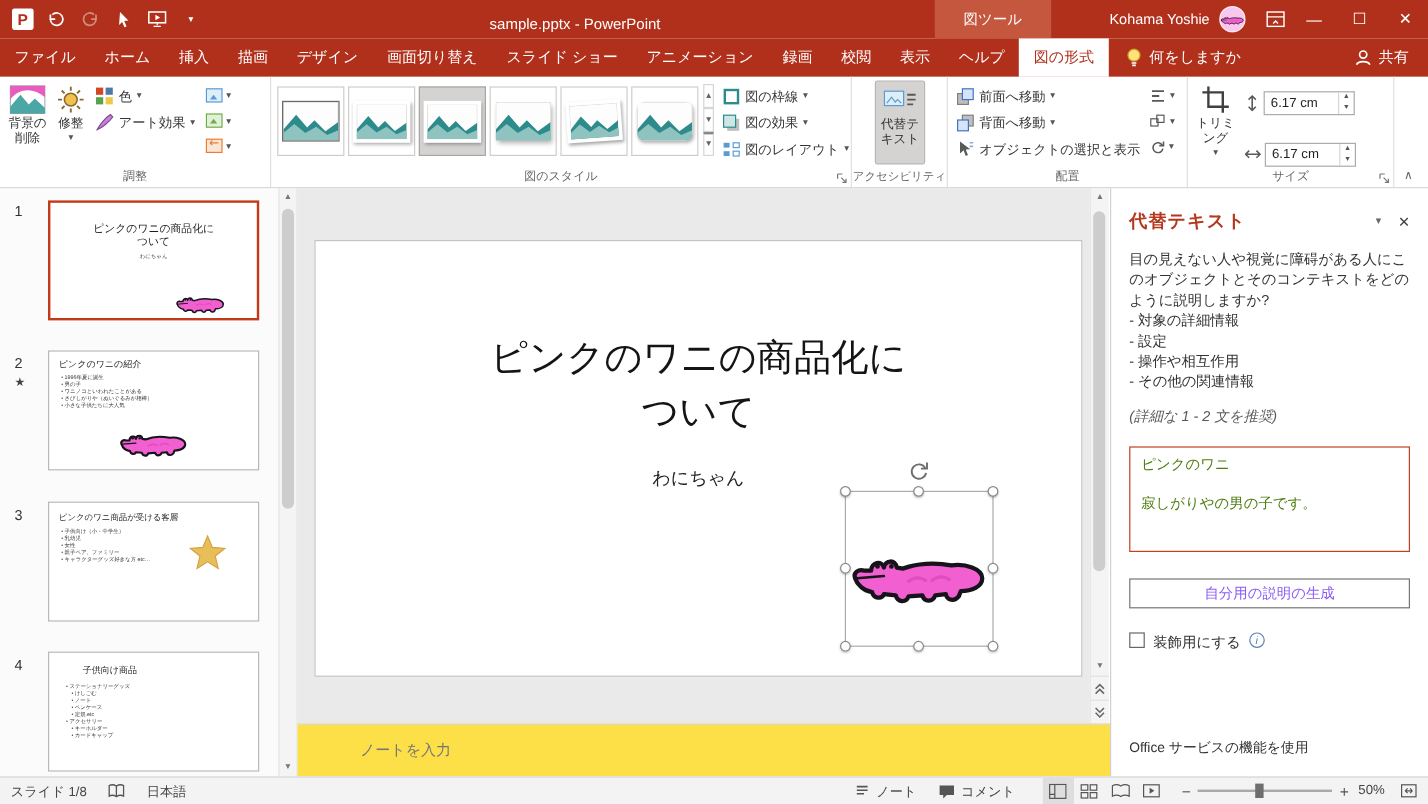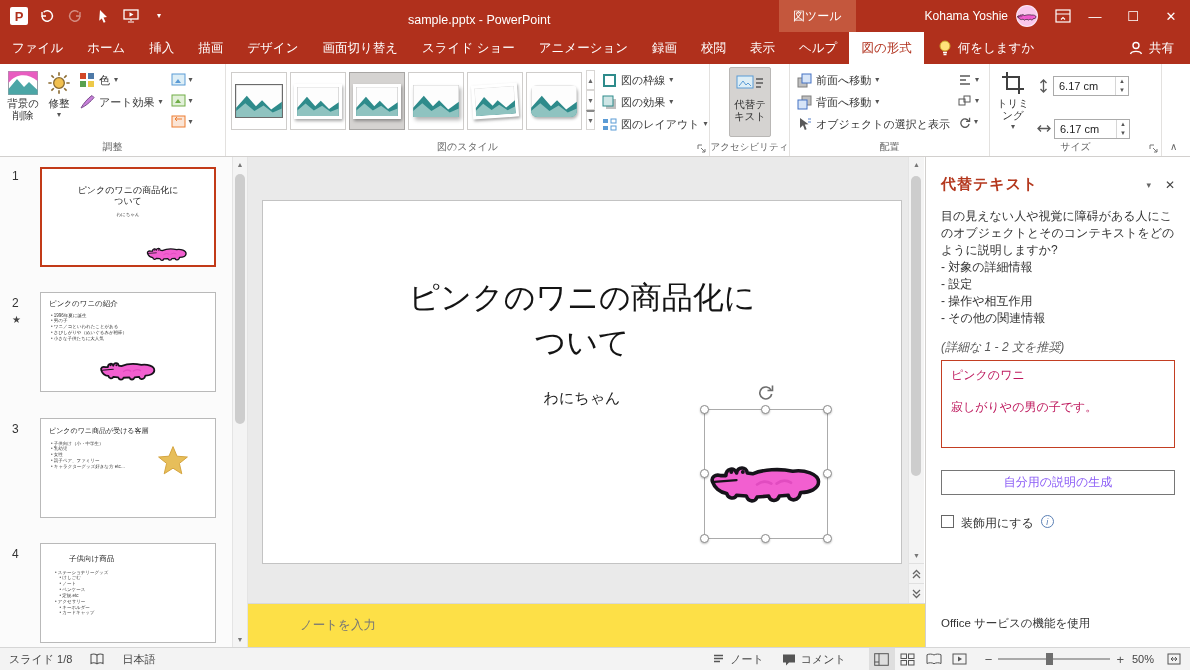--- a/index.html
+++ b/index.html
@@ -13,21 +13,21 @@
   svg{display:block}
   .car{font-size:8px;line-height:1;color:#555}
   .carw{font-size:8px;line-height:1;color:#fff}
 
   
   .titlebar{position:absolute;inset:0 0 auto 0;height:32px;background:var(--red);color:#fff}
   .qat{position:absolute;left:6px;top:0;height:32px;display:flex;align-items:center;gap:2px}
   .tb-ic{width:26px;height:30px;display:flex;align-items:center;justify-content:center}
   .dim{opacity:.45}
   .tb-title{position:absolute;left:408px;top:4px;height:32px;display:flex;align-items:center;font-size:12.5px}
-  .ctxgrp{position:absolute;left:779px;top:0;height:32px;padding:0 14px;background:var(--redmid);
+  .ctxgrp{position:absolute;left:779px;top:0;height:32px;padding:0 24px;background:var(--redmid);
           display:flex;align-items:center;font-size:12px}
   .tbright{position:absolute;right:0;top:0;height:32px;display:flex;align-items:center}
   .uname{font-size:12px}
   .avatar{width:22px;height:22px;border-radius:50%;background:#F9C7EC;display:flex;align-items:center;
           justify-content:center;margin:0 12px 0 8px;overflow:hidden;border:1px solid rgba(255,255,255,.6)}
   .winbtn{width:38px;height:32px;display:flex;align-items:center;justify-content:center;font-size:13px}
 
   
   .tabrow{position:absolute;left:0;top:32px;right:0;height:32px;background:var(--red);display:flex;align-items:stretch;color:#fff}
   .tab{padding:0 12px;display:flex;align-items:center;font-size:12.5px;white-space:nowrap}
@@ -102,21 +102,21 @@
 
   
   .altpane{position:absolute;left:925px;top:157px;width:265px;height:490px;background:#fff;border-left:1px solid #D2D0CE;padding:0 15px}
   .ap-head{display:flex;align-items:center;margin-top:18px}
   .ap-title{font-size:15px;color:var(--pane);font-weight:bold;letter-spacing:1px}
   .ap-car{margin-left:auto;color:#666;font-size:9px;padding:0 14px}
   .ap-x{color:#444;font-size:12px}
   .ap-desc{margin-top:14px;font-size:12px;line-height:17px;color:#333}
   .ap-hint{font-size:12px;line-height:17px;color:#333}
   .ap-rec{margin-top:12px;font-size:12px;color:#595959;font-style:italic}
-  .ap-box{margin-top:4px;border:1px solid #C33E22;height:88px;padding:6px 9px;font-size:12px;line-height:16px;color:#be185d}
+  .ap-box{margin-top:16px;border:1px solid #C33E22;height:88px;padding:6px 9px;font-size:12px;line-height:16px;color:#4d7c0f}
   .ap-btn{display:block;width:100%;margin-top:22px;height:25px;background:#fff;border:1px solid #767676;
           font-size:12px;color:#8b5cf6;font-family:Liberation Mono, monospace}
   .ap-chk{display:flex;align-items:flex-start;gap:7px;margin-top:20px;font-size:12px;color:#333}
   .chkbox{width:13px;height:13px;border:1px solid #666;background:#fff}
   .info{width:13px;height:13px;border:1px solid #5A7FB5;color:#5A7FB5;border-radius:50%;font-size:9px;
         display:flex;align-items:center;justify-content:center;font-style:italic}
   .ap-foot{position:absolute;bottom:16px;left:15px;font-size:11.5px;color:#333}
 
   
   .statusbar{position:absolute;left:0;right:0;bottom:0;height:23px;background:#F3F3F3;border-top:1px solid #D6D6D6;

